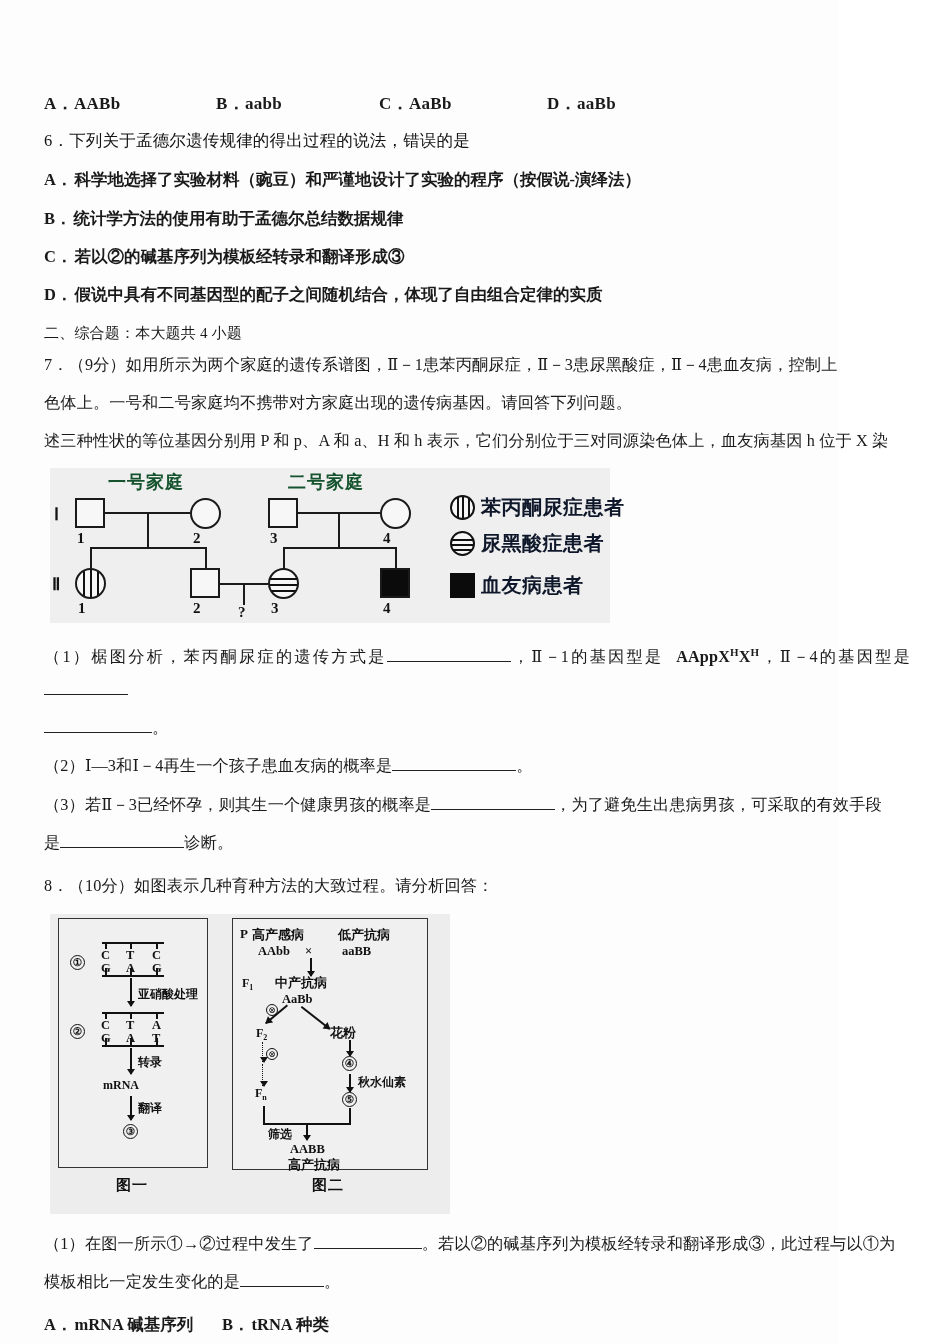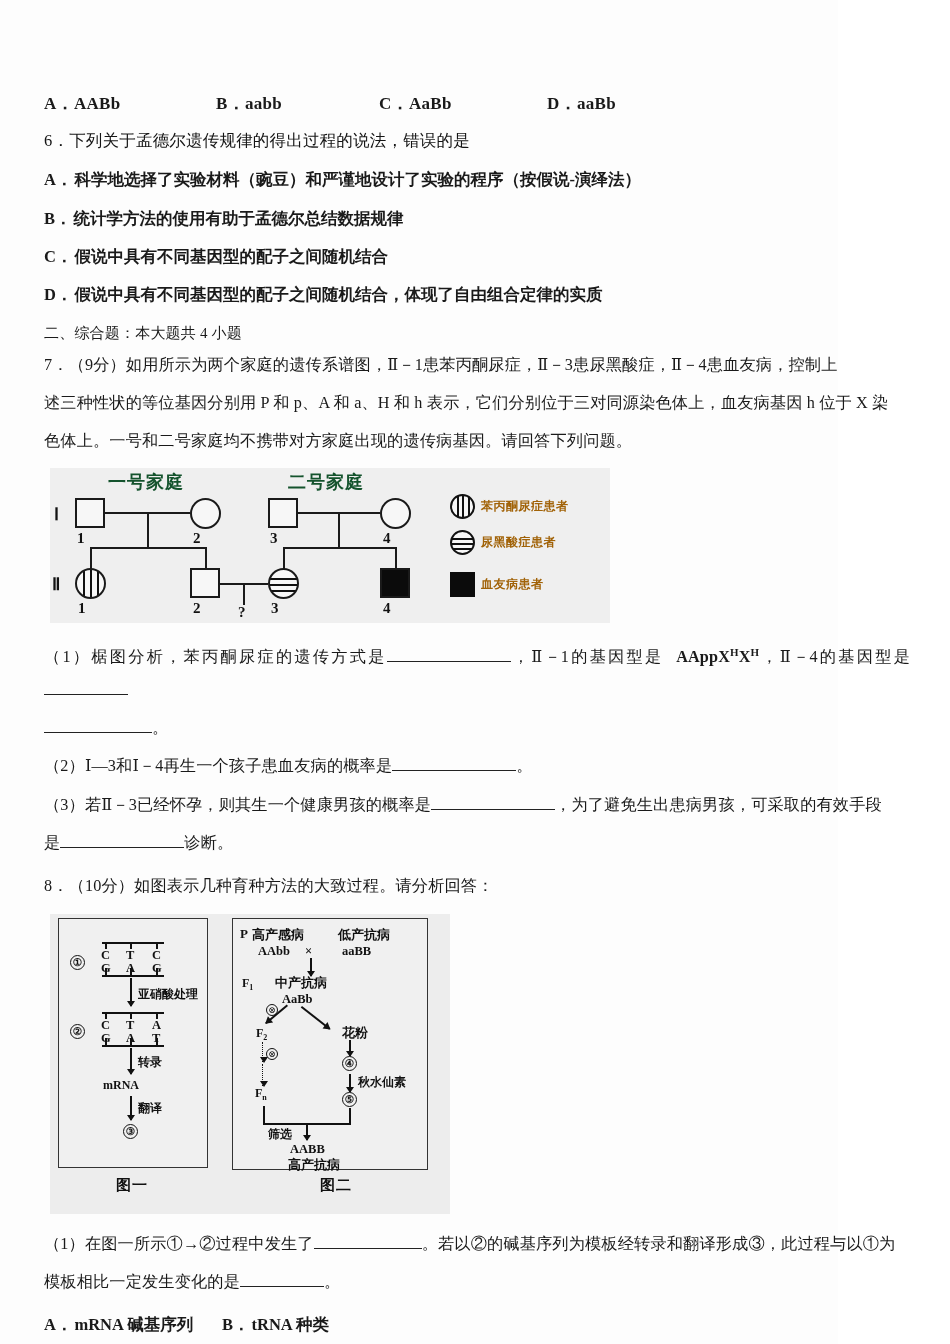--- a/index.html
+++ b/index.html
@@ -148,24 +148,24 @@
     font-weight: bold;
     color: #111;
   }
   .legend-item {
     position: absolute;
     display: flex;
     align-items: center;
   }
   .legend-item .lsym { margin-right: 6px; }
   .legend-item .ltxt {
-    font-size: 12px;
+    font-size: 20px;
     font-weight: bold;
     letter-spacing: .5px;
-    color: #a16207;
+    color: #0f172a;
     white-space: nowrap;
   }
   .lci {
     width: 25px; height: 25px;
     border: 2px solid #111; border-radius: 50%;
     box-sizing: border-box; background: #f7f7f7;
   }
   .lci.vstripe {
     background-image: linear-gradient(to right,
       transparent 0 5px, #111 5px 7px,
@@ -257,31 +257,31 @@
 
     <div class="qline">6．下列关于孟德尔遗传规律的得出过程的说法，错误的是</div>
 
     <div class="choice">
       <span class="lab">A．</span><span class="txt">科学地选择了实验材料（豌豆）和严谨地设计了实验的程序（按假说-演绎法）</span>
     </div>
     <div class="choice">
       <span class="lab">B．</span><span class="txt">统计学方法的使用有助于孟德尔总结数据规律</span>
     </div>
     <div class="choice">
-      <span class="lab">C．</span><span class="txt">假说中具有不同基因型的配子之间随机结合</span>
+      <span class="lab">C．</span><span class="txt">若以②的碱基序列为模板经转录和翻译形成③</span>
     </div>
     <div class="choice">
       <span class="lab">D．</span><span class="txt">假说中具有不同基因型的配子之间随机结合，体现了自由组合定律的实质</span>
     </div>
 
     <div class="section-head">二、综合题：本大题共 4 小题</div>
 
     <div class="para">7．（9分）如用所示为两个家庭的遗传系谱图，Ⅱ－1患苯丙酮尿症，Ⅱ－3患尿黑酸症，Ⅱ－4患血友病，控制上</div>
+    <div class="para">色体上。一号和二号家庭均不携带对方家庭出现的遗传病基因。请回答下列问题。</div>
     <div class="para">述三种性状的等位基因分别用 P 和 p、A 和 a、H 和 h 表示，它们分别位于三对同源染色体上，血友病基因 h 位于 X 染</div>
-    <div class="para">色体上。一号和二号家庭均不携带对方家庭出现的遗传病基因。请回答下列问题。</div>
 
     <div class="pedigree-wrap">
 
       <div class="ped-title" style="left:58px; top:2px;">一号家庭</div>
       <div class="ped-title" style="left:238px; top:2px;">二号家庭</div>
 
       <div class="gen-label" style="left:4px; top:36px;">Ⅰ</div>
       <div class="gen-label" style="left:2px; top:106px;">Ⅱ</div>
 
       <div class="sq" style="left:25px; top:30px;"></div>
@@ -418,21 +418,21 @@
 
       <div class="flbl" style="left:192px; top:62px; font-size:12px;"><span>F</span><sub style="font-size:8px;">1</sub></div>
       <div class="flbl" style="left:225px; top:60px; font-size:13px;">中产抗病</div>
       <div class="fbase" style="left:232px; top:78px;">AaBb</div>
 
       <div class="selfx" style="left:216px; top:90px;">⊗</div>
       <div class="diag" style="left:238px; top:92px; width:28px; transform: rotate(140deg);"></div>
       <div class="diag" style="left:252px; top:92px; width:36px; transform: rotate(38deg);"></div>
 
       <div class="flbl" style="left:206px; top:112px; font-size:12px;"><span>F</span><sub style="font-size:8px;">2</sub></div>
-      <div class="flbl" style="left:292px; top:110px; font-size:13px;">花粉</div>
+      <div class="flbl" style="left:280px; top:110px; font-size:13px;">花粉</div>
 
       <div class="farrow dotted" style="left:212px; top:128px; height:20px;"></div>
       <div class="selfx" style="left:216px; top:134px;">⊗</div>
       <div class="farrow dotted" style="left:212px; top:150px; height:22px;"></div>
       <div class="flbl" style="left:205px; top:172px; font-size:12px;"><span>F</span><sub style="font-size:8px;">n</sub></div>
 
       <div class="farrow" style="left:299px; top:126px; height:16px;"></div>
       <div class="fnum" style="left:292px; top:142px;">④</div>
       <div class="farrow" style="left:299px; top:160px; height:18px;"></div>
       <div class="flbl" style="left:308px; top:160px; font-size:12px;">秋水仙素</div>
@@ -440,21 +440,21 @@
 
       <div class="fline" style="left:213px; top:192px; width:1.6px; height:18px;"></div>
       <div class="fline" style="left:299px; top:194px; width:1.6px; height:16px;"></div>
       <div class="fline" style="left:213px; top:209px; width:88px; height:1.6px;"></div>
       <div class="farrow" style="left:256px; top:210px; height:16px;"></div>
       <div class="flbl" style="left:218px; top:212px; font-size:12px;">筛选</div>
 
       <div class="fbase" style="left:240px; top:228px;">AABB</div>
       <div class="flbl" style="left:238px; top:242px; font-size:13px;">高产抗病</div>
 
-      <div class="fig-cap" style="left:262px; top:262px;margin-left:8px;">图二</div>
+      <div class="fig-cap" style="left:262px; top:262px;">图二</div>
     </div>
 
     <div class="para" style="margin-top:14px;">
       <span>（1）在图一所示①→②过程中发生了</span><span class="blank b-md"></span><span>。若以②的碱基序列为模板经转录和翻译形成③，此过程与以①为</span>
     </div>
     <div class="para">
       <span>模板相比一定发生变化的是</span><span class="blank b-sm"></span><span>。</span>
     </div>
 
     <div class="choice" style="margin-top:10px;">

